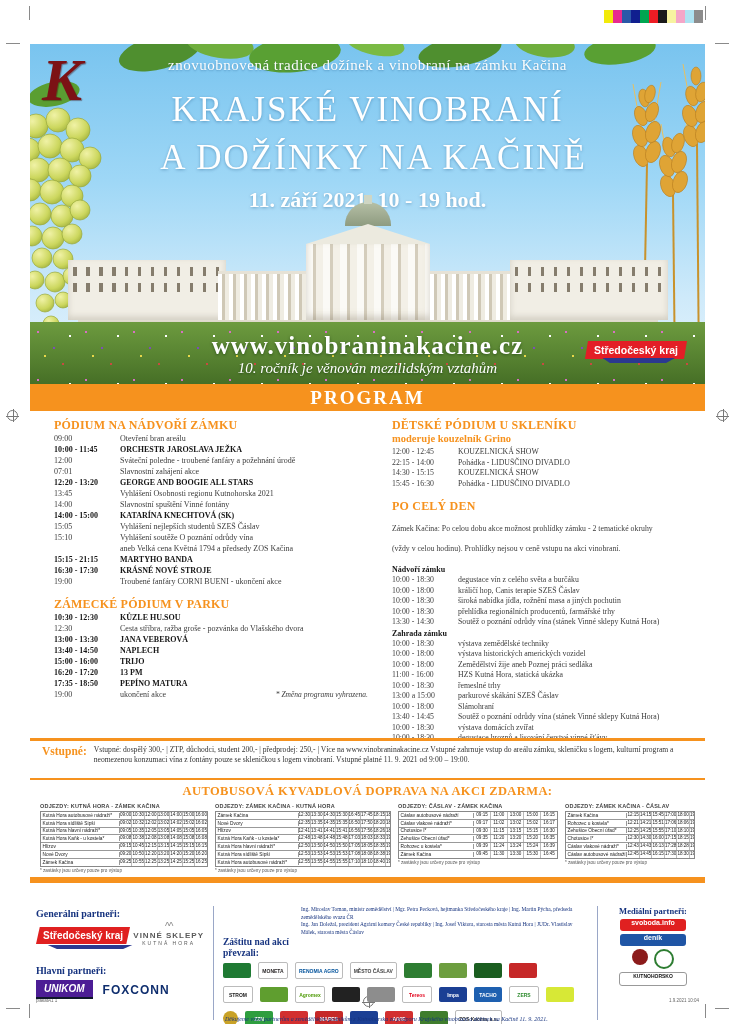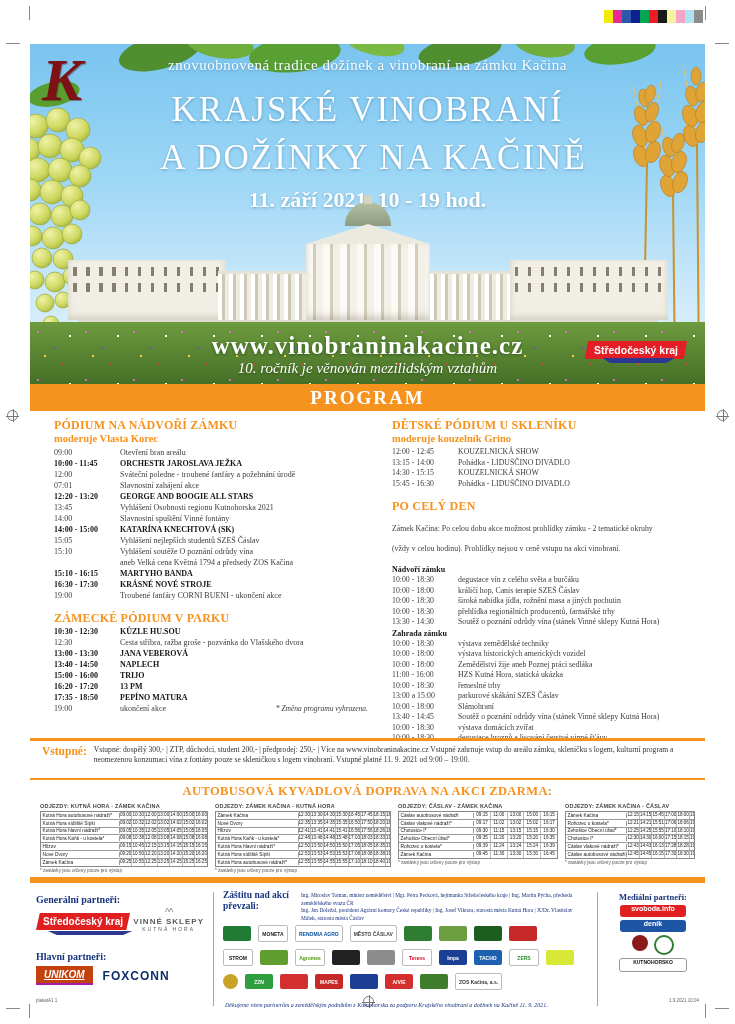--- a/index.html
+++ b/index.html
@@ -83,37 +83,37 @@
   .brow{display:flex;border-bottom:0.5px solid #999;height:6.8px;align-items:center;overflow:hidden;}
   .brow:last-child{border-bottom:none;}
   .bstop{flex:0 0 46%;font-size:4.8px;padding-left:1.5px;border-right:0.5px solid #999;white-space:nowrap;overflow:hidden;font-family:"Liberation Sans",sans-serif;color:#222;}
   .btimes{display:flex;flex:1;height:100%;}
   .bcell{flex:1;font-size:4.6px;text-align:center;border-right:0.5px solid #bbb;font-family:"Liberation Sans",sans-serif;color:#222;line-height:6.8px;white-space:nowrap;overflow:hidden;}
   .bcell:last-child{border-right:none;}
   .bnote{font-size:4.6px;color:#555;margin-top:1.5px;font-family:"Liberation Sans",sans-serif;}
   .hr-thick{height:6px;background:#f6921e;margin-top:4px;}
 
   
-  .partners{display:flex;padding:7px 2px 3px 2px;height:118px;color:#16337f;}
+  .partners{display:flex;padding:21px 2px 3px 2px;height:118px;color:#16337f;}
   .pdiv{width:1px;background:#9aa7c7;margin:2px 5px;}
   .pc1{width:168px;padding:2px 4px;}
   .pc2{flex:1;position:relative;padding:0 4px;}
   .pc3{width:96px;padding:0 2px;text-align:center;}
   .plab{font-size:10px;font-weight:bold;margin:2px 0;}
   .sk-ribbon{background:#e02020;color:#fff;font:bold 10px "Liberation Sans",sans-serif;padding:3px 7px;display:inline-block;clip-path:polygon(4% 0,100% 0,96% 100%,0 100%);margin-top:6px;}
   .sk-blue{width:92px;height:4px;background:#2b3990;clip-path:polygon(4% 0,96% 0,86% 100%,14% 100%);margin:1px 0 0 8px;}
   .vinne{float:right;text-align:center;margin-top:-26px;color:#5a5a5a;font-family:"Liberation Sans",sans-serif;}
   .vinne .vic{font-size:10px;line-height:8px;color:#8a8a8a;letter-spacing:-1px;}
   .vinne .v1{font-size:8px;font-weight:bold;letter-spacing:1px;}
   .vinne .v2{font-size:5px;letter-spacing:2px;}
   .mainlogos{display:flex;align-items:center;gap:10px;margin-top:4px;}
-  .unikom{background:#c2410c;color:#fff;font:bold italic 10px "Liberation Sans",sans-serif;padding:3px 8px;border-bottom:2px solid #a21caf;text-decoration:underline;}
+  .unikom{background:#4c1d95;color:#fff;font:bold italic 10px "Liberation Sans",sans-serif;padding:3px 8px;border-bottom:2px solid #0f172a;}
   .foxconn{color:#0f2e6e;font:bold 12px "Liberation Sans",sans-serif;letter-spacing:1px;}
   .zast{display:flex;gap:6px;}
-  .zlab{flex:0 0 72px;font-size:9.5px;font-weight:bold;line-height:11px;}
+  .zlab{flex:0 0 72px;font-size:9.5px;font-weight:bold;line-height:11px;margin-top:33px;}
   .ztext{font-size:5.4px;line-height:7.5px;color:#16337f;padding-top:2px;}
   .partrow-wrap{display:flex;gap:6px;margin-top:3px;}
   .partlab{flex:0 0 72px;font-size:9.5px;font-weight:bold;}
   .logo-rows{flex:1;display:flex;flex-direction:column;gap:7px;}
   .lrow{display:flex;gap:7px;align-items:center;flex-wrap:nowrap;}
   .plogo{height:15px;min-width:22px;display:inline-flex;align-items:center;justify-content:center;font:bold 5px "Liberation Sans",sans-serif;color:#fff;padding:0 3px;border-radius:2px;white-space:nowrap;overflow:hidden;}
   .thanks{position:absolute;left:6px;right:4px;bottom:0;font-size:6px;font-style:italic;color:#16337f;}
   .mlab{font-size:8.5px;font-weight:bold;margin:2px 0 3px 0;}
   .mlogo{display:block;margin:3px auto;width:66px;height:12px;line-height:12px;text-align:center;font:bold 7px "Liberation Sans",sans-serif;color:#fff;border-radius:3px;white-space:nowrap;overflow:hidden;}
   .mcircles{display:flex;justify-content:center;gap:6px;margin:3px 0;}
@@ -276,21 +276,20 @@
     <div class="badge-blue"></div>
   </div>
 
   <div class="program-bar">
     <span>PROGRAM</span>
   </div>
 
   <div class="program-body">
     <div class="pcolL">
       <h3 class="stage-title">PÓDIUM NA NÁDVOŘÍ ZÁMKU</h3>
-      <div class="moderator">moderuje Vlasta Korec</div>
       <div>
 
           <div class="srow">
             <span class="st">09:00</span>
             <span class="sx">Otevření bran areálu</span>
           </div>
 
           <div class="srow">
             <span class="st b">10:00 - 11:45</span>
             <span class="sx b">ORCHESTR JAROSLAVA JEŽKA</span>
@@ -335,21 +334,21 @@
             <span class="st">15:10</span>
             <span class="sx">Vyhlášení soutěže O poznání odrůdy vína</span>
           </div>
 
           <div class="srow">
             <span class="st"></span>
             <span class="sx">aneb Velká cena Květná 1794 a předsedy ZOS Kačina</span>
           </div>
 
           <div class="srow">
-            <span class="st b">15:10 - 16:15</span>
+            <span class="st b">15:15 - 21:15</span>
             <span class="sx b">MARTYHO BANDA</span>
           </div>
 
           <div class="srow">
             <span class="st b">16:30 - 17:30</span>
             <span class="sx b">KRÁSNÉ NOVÉ STROJE</span>
           </div>
 
 
           <div class="srow">
@@ -410,21 +409,21 @@
       <h3 class="stage-title">DĚTSKÉ PÓDIUM U SKLENÍKU</h3>
       <div class="moderator">moderuje kouzelník Grino</div>
       <div>
 
           <div class="arow">
             <span class="st">12:00 - 12:45</span>
             <span class="sx">KOUZELNICKÁ SHOW</span>
           </div>
 
           <div class="arow">
-            <span class="st">13:15 - 14:00</span>
+            <span class="st">22:15 - 14:00</span>
             <span class="sx">Pohádka - LIDUŠČINO DIVADLO</span>
           </div>
 
           <div class="arow">
             <span class="st">14:30 - 15:15</span>
             <span class="sx">KOUZELNICKÁ SHOW</span>
           </div>
 
           <div class="arow">
             <span class="st">15:45 - 16:30</span>

